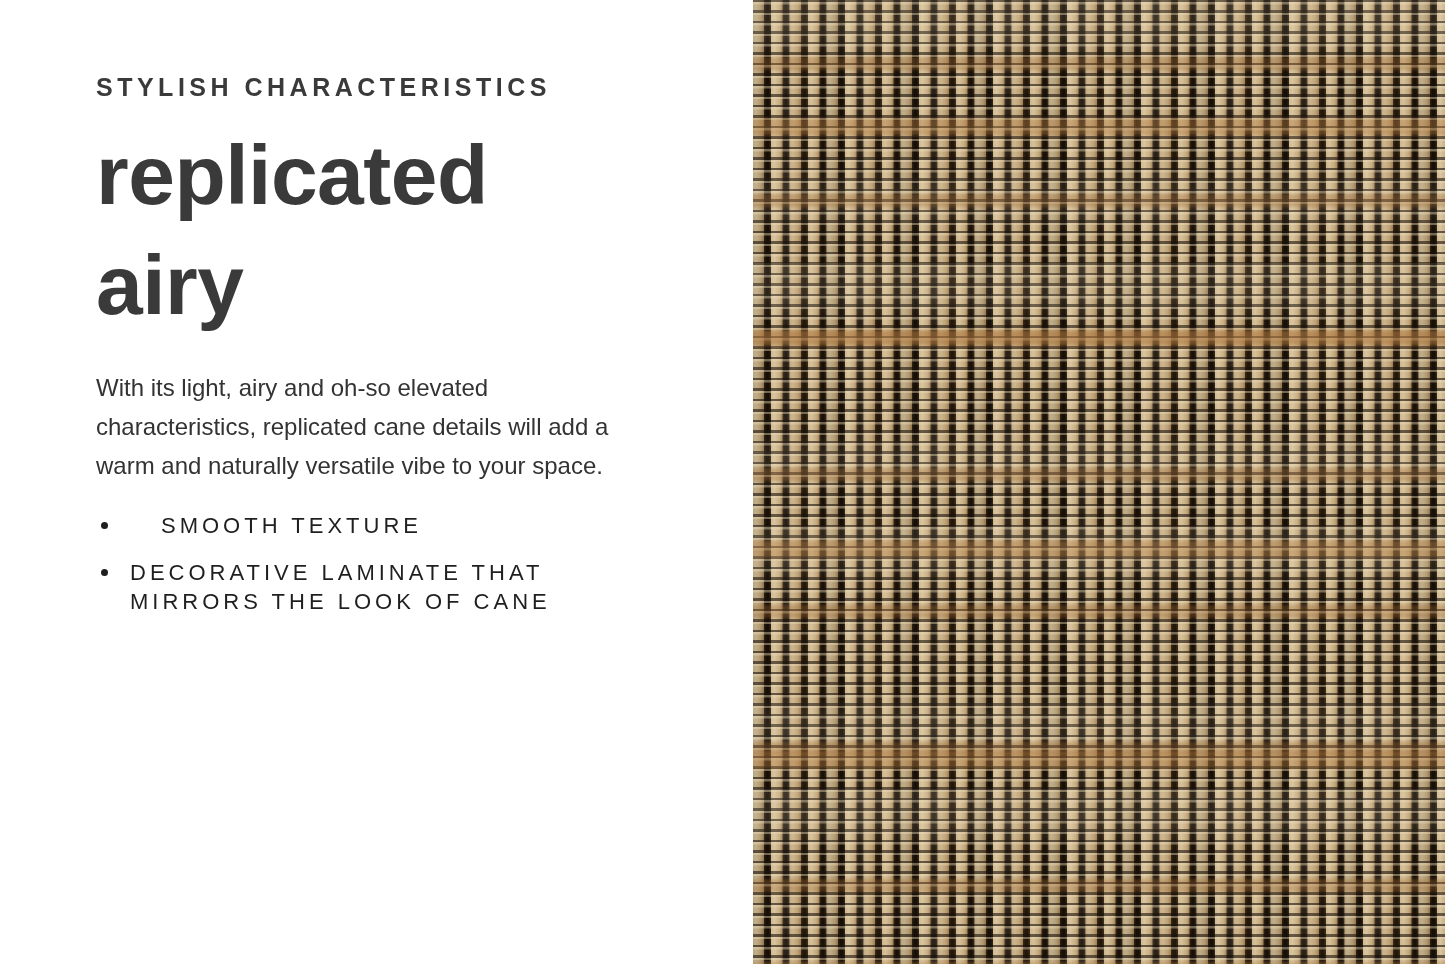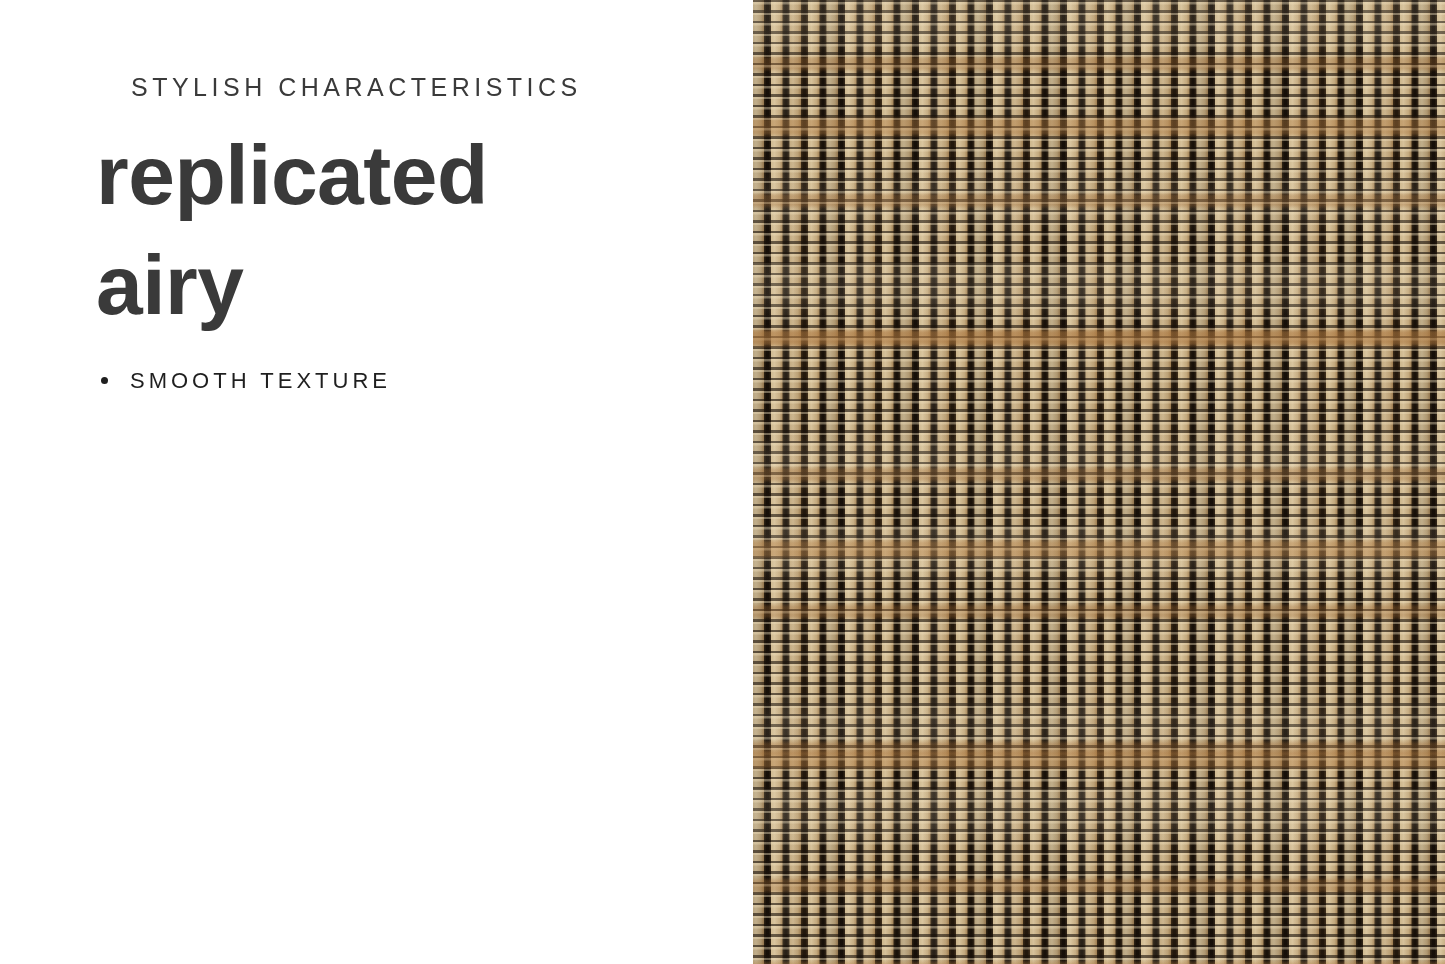--- a/index.html
+++ b/index.html
@@ -32,23 +32,22 @@
   .text-panel{
     flex:0 0 753px;
     height:100%;
     background:var(--page-bg);
     padding:72px 60px 0 96px;
   }
   .eyebrow{
     font-size:25px;
     line-height:30px;
     letter-spacing:4.5px;
-    font-weight:400;
+    font-weight:700;
     color:var(--heading-color);
-    margin-left:35px;
   }
   .title{
     margin-top:18px;
     max-width:560px;
     font-size:84px;
     line-height:110px;
     font-weight:700;
     letter-spacing:-0.5px;
     color:var(--heading-color);
   }
@@ -61,21 +60,21 @@
   }
   .bullets{
     margin-top:26px;
     list-style:none;
   }
   .bullet-item{
     display:flex;
     align-items:flex-start;
     margin-top:18px;
   }
-  .bullet-item:first-child{margin-top:4px;}
+  .bullet-item:first-child{margin-top:4px;gap:31px;}
   .dot{
     flex:0 0 auto;
     width:7px;
     height:7px;
     border-radius:50%;
     background:var(--bullet-color);
     margin:11px 22px 0 5px;
   }
   .bullet-text{
     max-width:478px;
@@ -137,29 +136,34 @@
 </head>
 <body>
 
 <div class="page">
 
   <section class="text-panel">
     <div class="eyebrow">STYLISH CHARACTERISTICS</div>
 
     <h1 class="title">replicated airy</h1>
 
+    <p class="para">With its light, airy and oh-so elevated characteristics, replicated cane details will add a warm and naturally versatile vibe to your space.</p>
 
     <ul class="bullets">
 
         <li class="bullet-item">
           <span class="dot"></span>
           <span class="bullet-text">SMOOTH TEXTURE</span>
         </li>
 
 
+        <li class="bullet-item">
+          <span class="dot"></span>
+          <span class="bullet-text">DECORATIVE LAMINATE THAT MIRRORS THE LOOK OF CANE</span>
+        </li>
       </ul>
   </section>
 
   <section class="image-panel">
     <div class="cane-texture" role="img" aria-label="Close-up swatch of replicated cane woven laminate texture"></div>
   </section>
 
 </div>
 
 </body></html>

